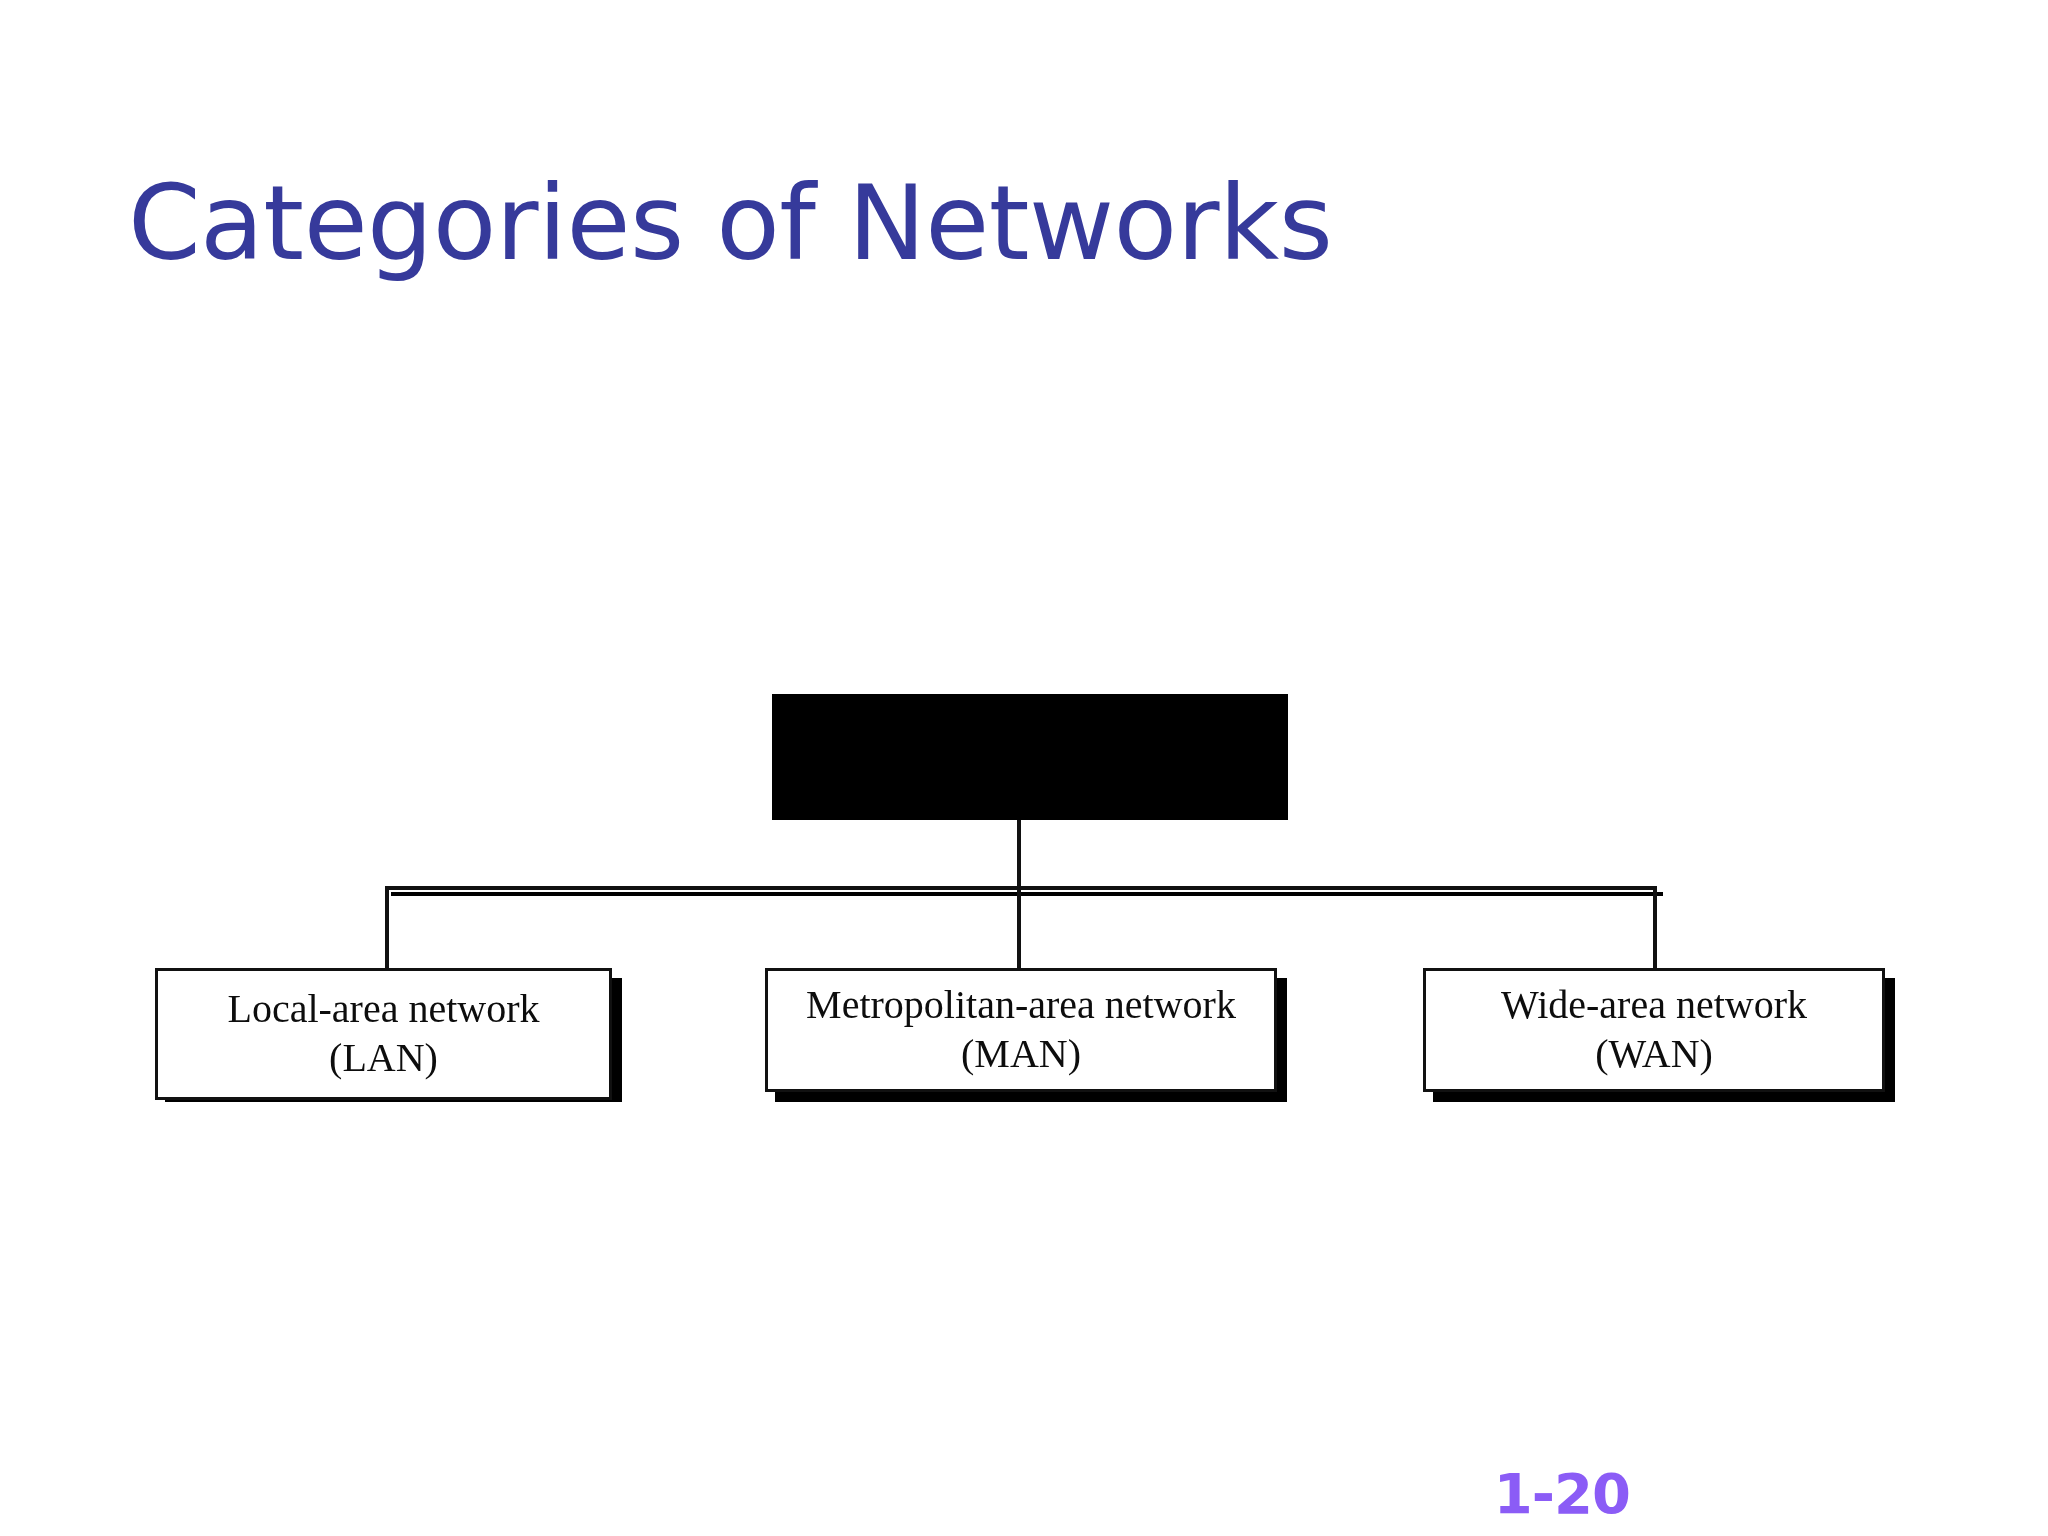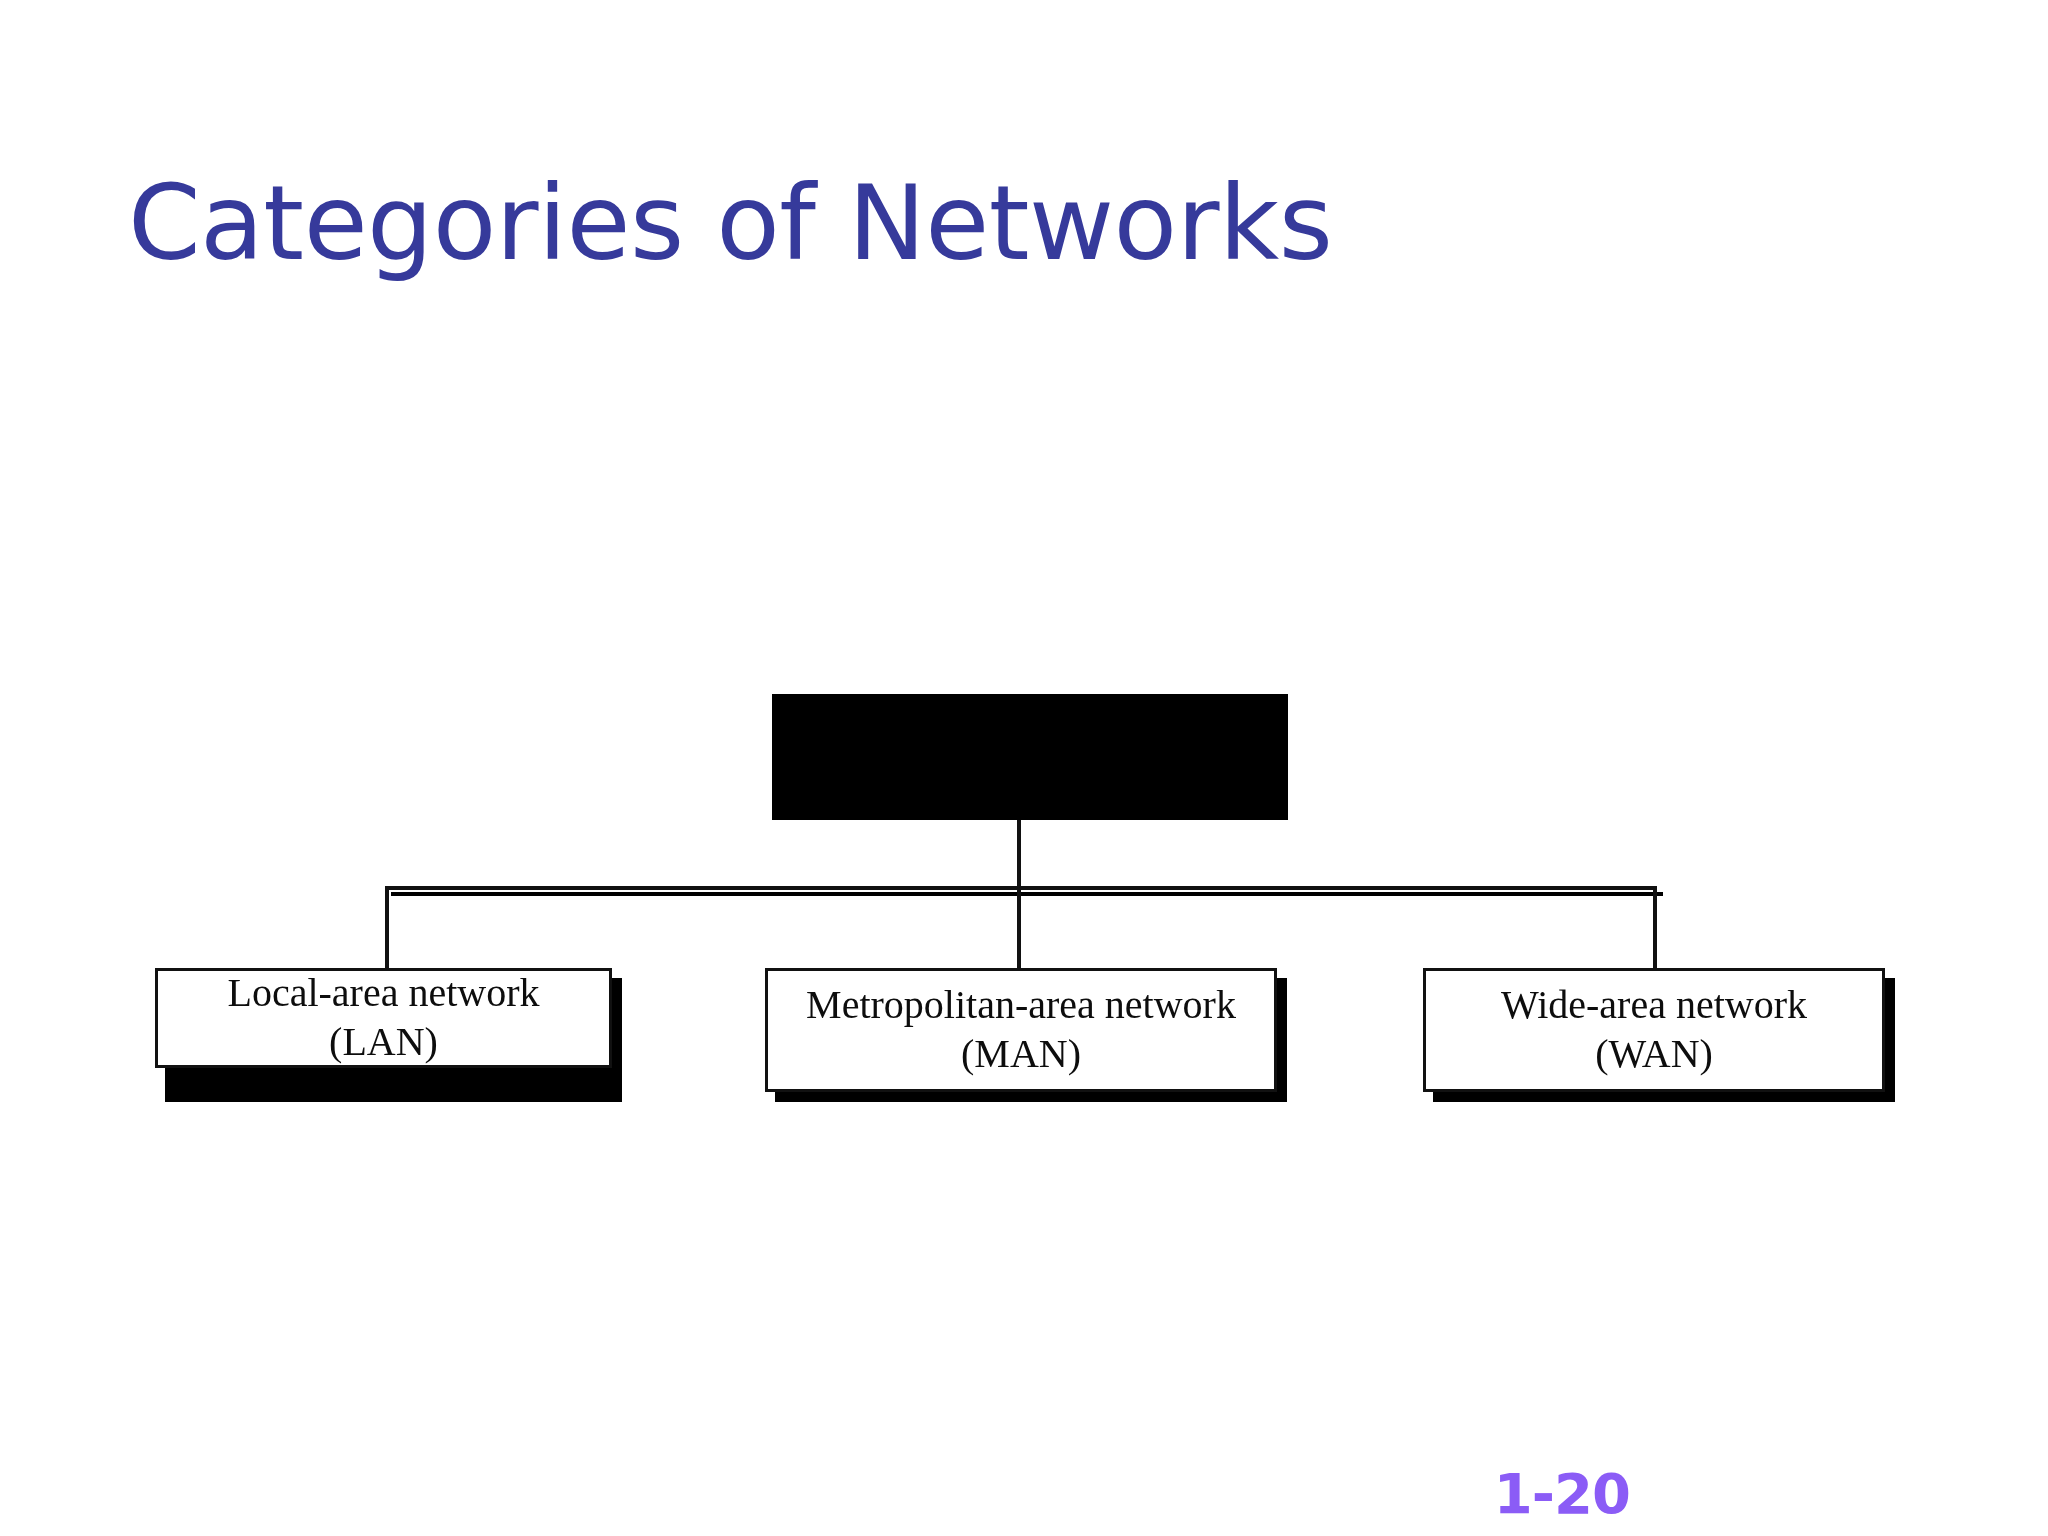--- a/index.html
+++ b/index.html
@@ -80,21 +80,21 @@
     top: 662px;
     width: 516px;
     height: 126px;
   }
 
   
   #box-lan {
     left: 155px;
     top: 936px;
     width: 457px;
-    height: 100px;
+    height: 132px;
     font-size: 40px;
   }
   #shadow-lan {
     left: 165px;
     top: 946px;
     width: 457px;
     height: 124px;
   }
 
   #box-man {

